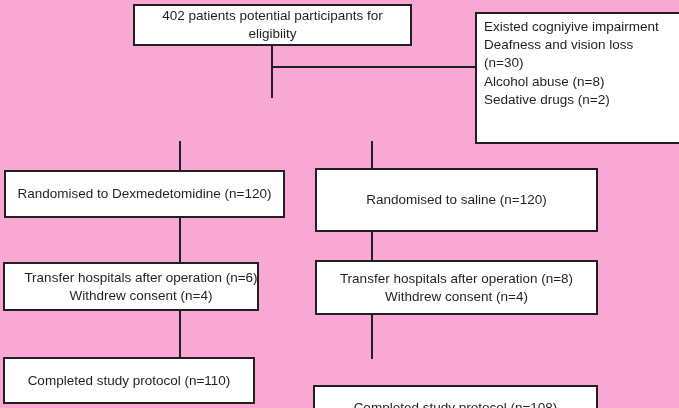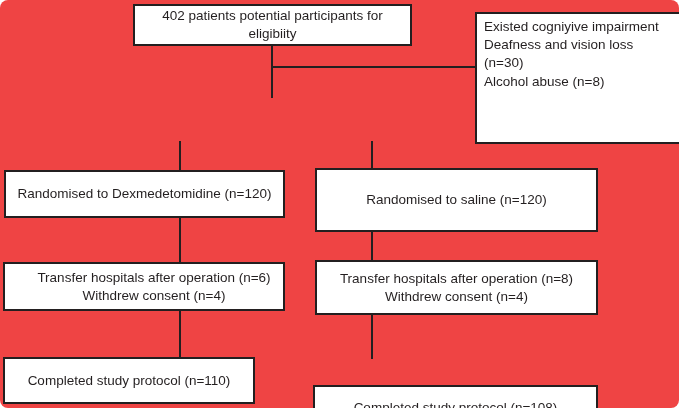--- a/index.html
+++ b/index.html
@@ -4,25 +4,24 @@
 <style>
   html, body {
     margin: 0;
     padding: 0;
     background: #ffffff;
   }
   #stage {
     position: relative;
     width: 679px;
     height: 408px;
-    background: #ef4444;
+    background: #f9a8d4;
     font-family: "Liberation Sans", "DejaVu Sans", sans-serif;
     color: #231f20;
     overflow: hidden;
-    border-radius: 8px;
   }
   .box {
     position: absolute;
     box-sizing: border-box;
     border: 2px solid #231f20;
     background: #ffffff;
     display: flex;
     flex-direction: column;
     align-items: center;
     justify-content: center;
@@ -70,31 +69,32 @@
 
   <div class="box wrap-text" style="left:133px; top:4px; width:279px; height:42px;">
     <div class="wraptxt">402 patients potential participants for eligibiity</div>
   </div>
 
   <div class="box left-align" style="left:475px; top:12px; width:227px; height:132px;">
     <div class="bl">Existed cogniyive impairment</div>
     <div class="bl">Deafness and vision loss</div>
     <div class="bl">(n=30)</div>
     <div class="bl">Alcohol abuse  (n=8)</div>
+    <div class="bl">Sedative drugs (n=2)</div>
   </div>
 
 
   <div class="box" style="left:4px; top:170px; width:281px; height:48px;">
     <div class="bl">Randomised to Dexmedetomidine (n=120)</div>
   </div>
   <div class="box" style="left:315px; top:168px; width:283px; height:64px;">
     <div class="bl">Randomised to saline (n=120)</div>
   </div>
 
-  <div class="box" style="left:3px; top:262px; width:282px; height:49px;padding-left:20px;">
+  <div class="box" style="left:3px; top:262px; width:256px; height:49px;padding-left:20px;">
     <div class="bl">Transfer hospitals after operation (n=6)</div>
     <div class="bl">Withdrew consent (n=4)</div>
   </div>
   <div class="box" style="left:315px; top:260px; width:283px; height:55px;">
     <div class="bl">Transfer hospitals after operation (n=8)</div>
     <div class="bl">Withdrew consent (n=4)</div>
   </div>
 
   <div class="box" style="left:3px; top:357px; width:252px; height:47px;">
     <div class="bl">Completed study protocol (n=110)</div>

